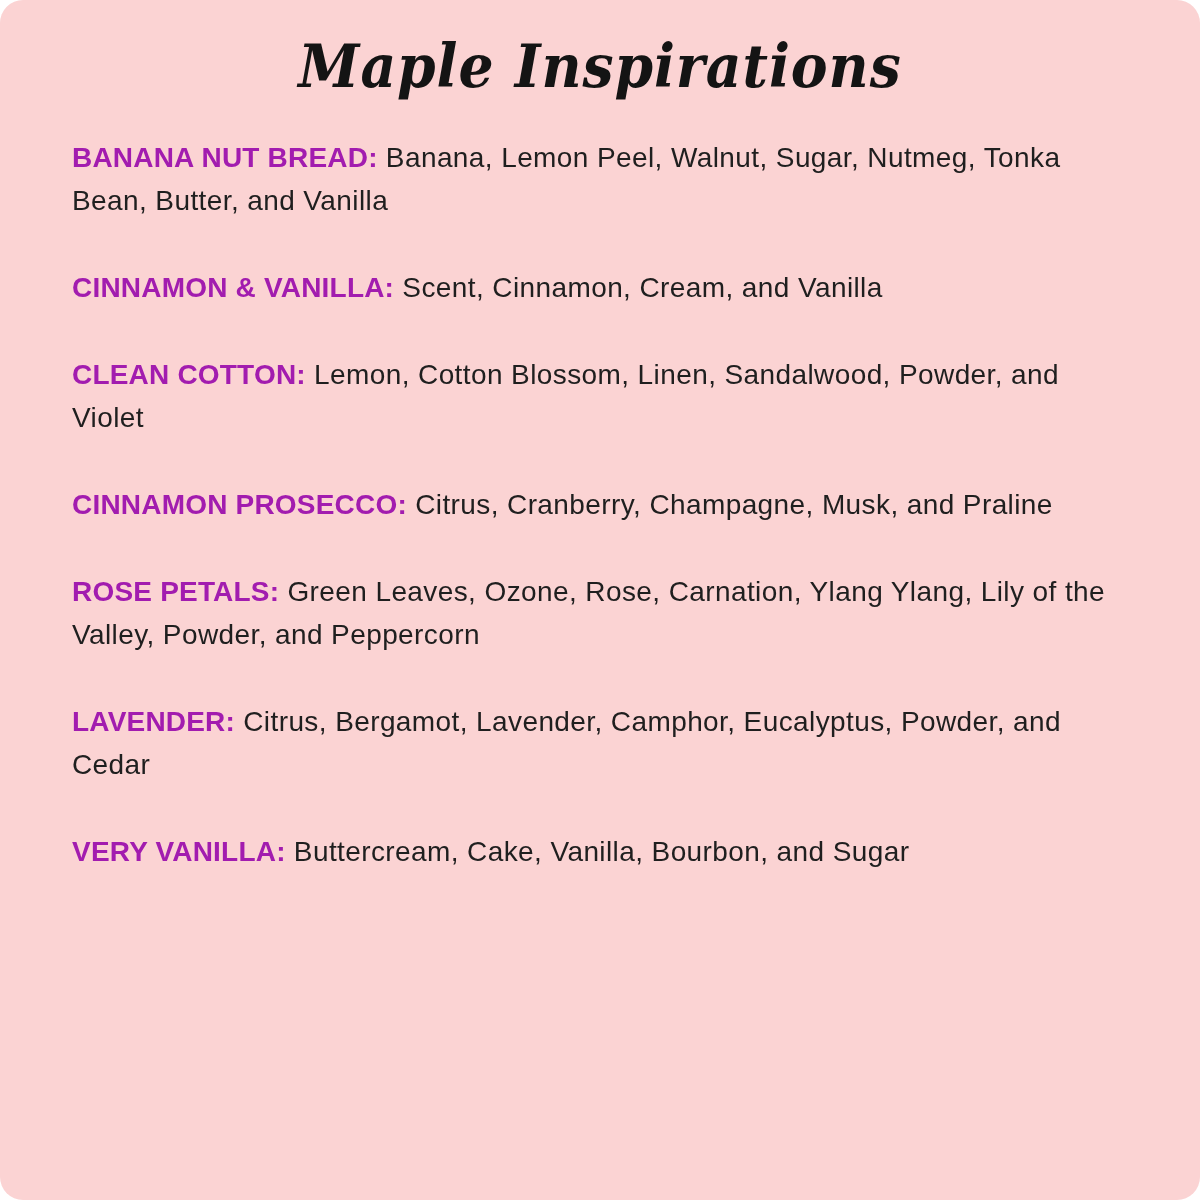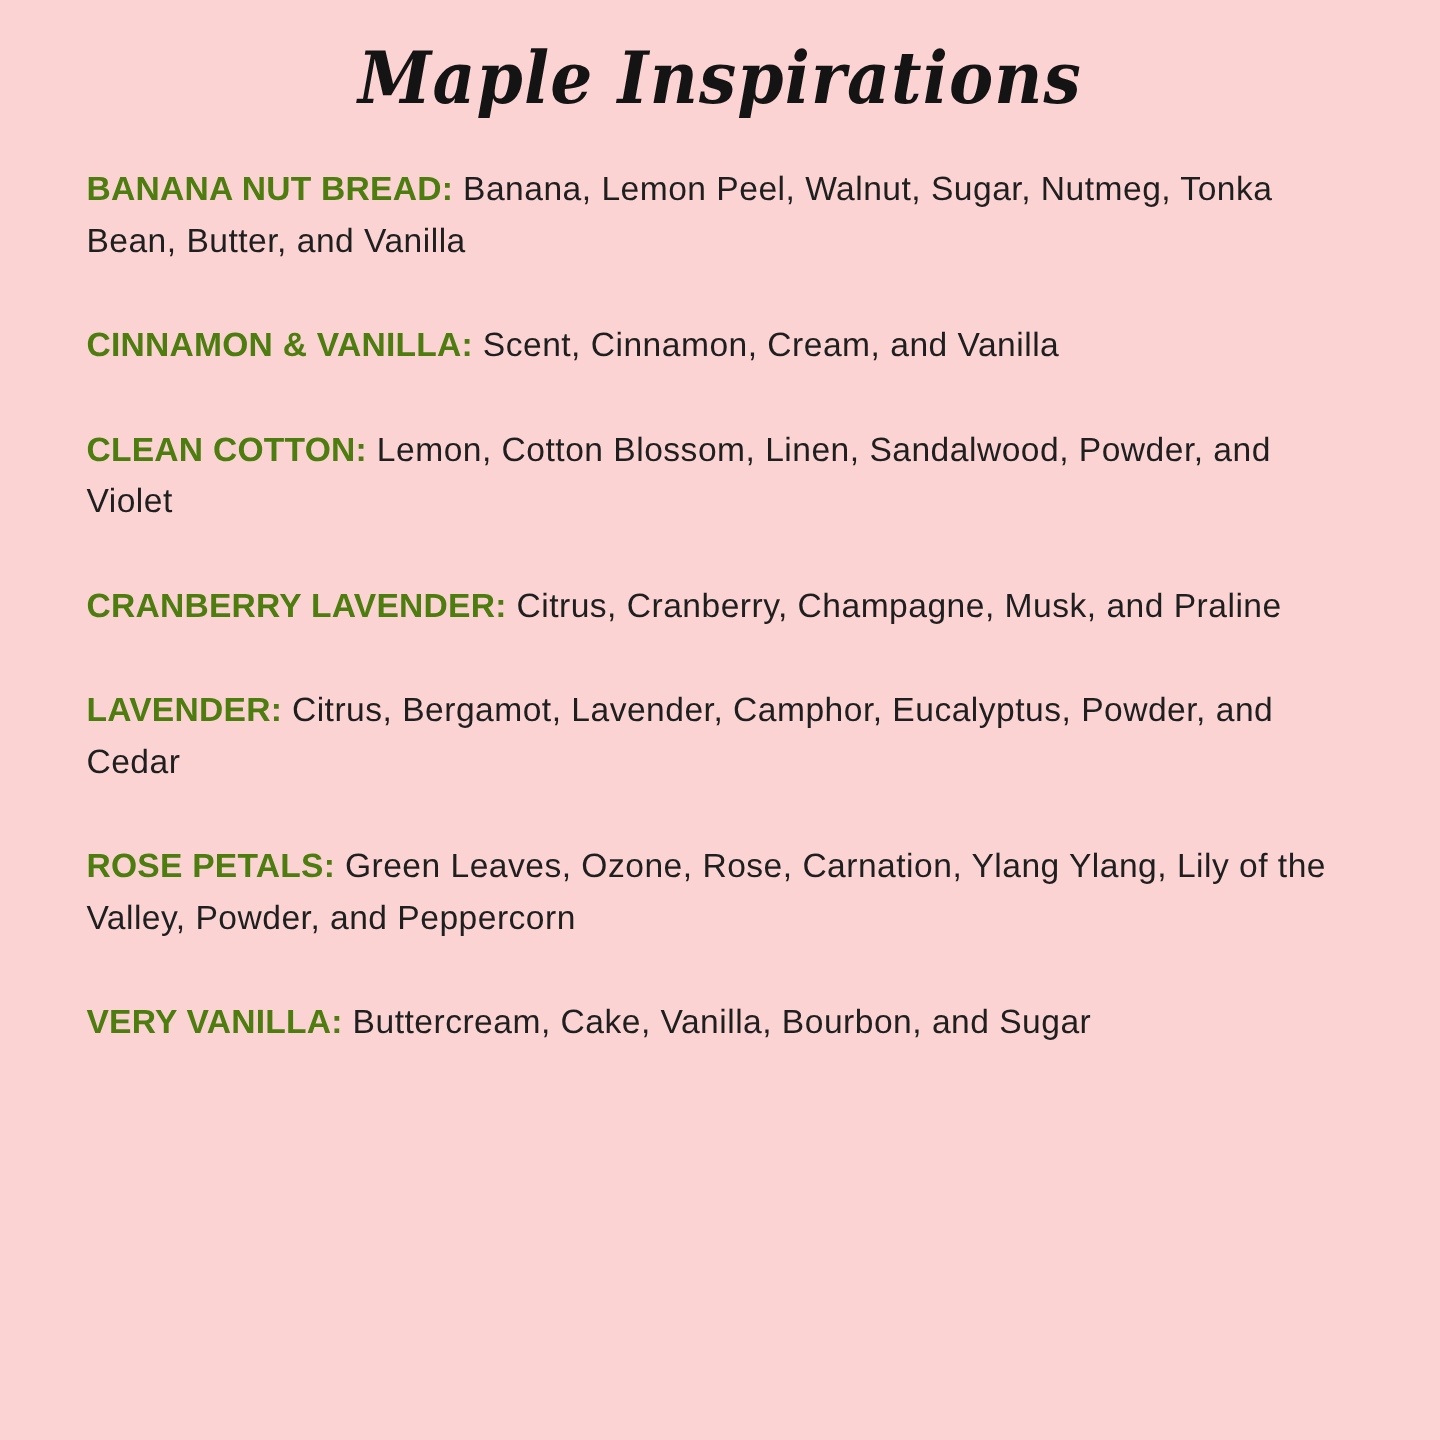--- a/index.html
+++ b/index.html
@@ -9,20 +9,21 @@
   .page {
     position: relative;
     width: 1200px;
     height: 1200px;
     background: #FBD3D3;
     font-family: "Liberation Sans", sans-serif;
     color: #1b1b1b;
     overflow: hidden;
     box-sizing: border-box;
     padding-top: 24px;
+    border-radius: 23px;
   }
   .title {
     text-align: center;
     font-family: "DejaVu Serif", serif;
     font-style: italic;
     font-weight: 700;
     font-size: 60px;
     line-height: 84px;
     color: #141414;
     letter-spacing: 1px;
@@ -47,43 +48,43 @@
   }
   .scent {
     font-size: 28px;
     line-height: 43px;
     letter-spacing: 0.4px;
     margin: 0 0 44px 0;
     color: #1f1f1f;
   }
   .scent strong {
     font-weight: 700;
-    color: #4d7c0f;
+    color: #a21caf;
     letter-spacing: 0.2px;
   }
 </style>
 </head>
 <body>
 
 <div class="page">
 
   <h1 class="title">Maple Inspirations</h1>
 
 
   <div class="scent-list">
 
     <p class="scent"><strong>BANANA NUT BREAD:</strong> <span>Banana, Lemon Peel, Walnut, Sugar, Nutmeg, Tonka Bean, Butter, and Vanilla</span></p>
 
     <p class="scent"><strong>CINNAMON &amp; VANILLA:</strong> <span>Scent, Cinnamon, Cream, and Vanilla</span></p>
 
     <p class="scent"><strong>CLEAN COTTON:</strong> <span>Lemon, Cotton Blossom, Linen, Sandalwood, Powder, and Violet</span></p>
 
-    <p class="scent"><strong>CRANBERRY LAVENDER:</strong> <span>Citrus, Cranberry, Champagne, Musk, and Praline</span></p>
+    <p class="scent"><strong>CINNAMON PROSECCO:</strong> <span>Citrus, Cranberry, Champagne, Musk, and Praline</span></p>
+
+    <p class="scent"><strong>ROSE PETALS:</strong> <span>Green Leaves, Ozone, Rose, Carnation, Ylang Ylang, Lily of the Valley, Powder, and Peppercorn</span></p>
 
     <p class="scent"><strong>LAVENDER:</strong> <span>Citrus, Bergamot, Lavender, Camphor, Eucalyptus, Powder, and Cedar</span></p>
-
-    <p class="scent"><strong>ROSE PETALS:</strong> <span>Green Leaves, Ozone, Rose, Carnation, Ylang Ylang, Lily of the Valley, Powder, and Peppercorn</span></p>
 
 
     <p class="scent"><strong>VERY VANILLA:</strong> <span>Buttercream, Cake, Vanilla, Bourbon, and Sugar</span></p>
 
   </div>
 </div>
 
 </body></html>

